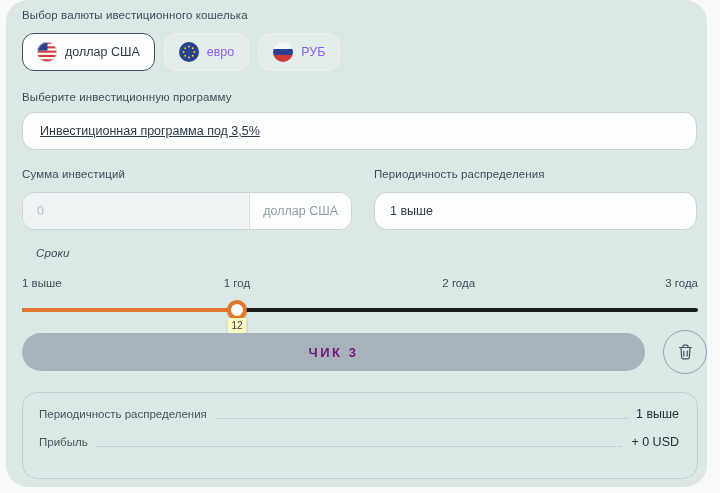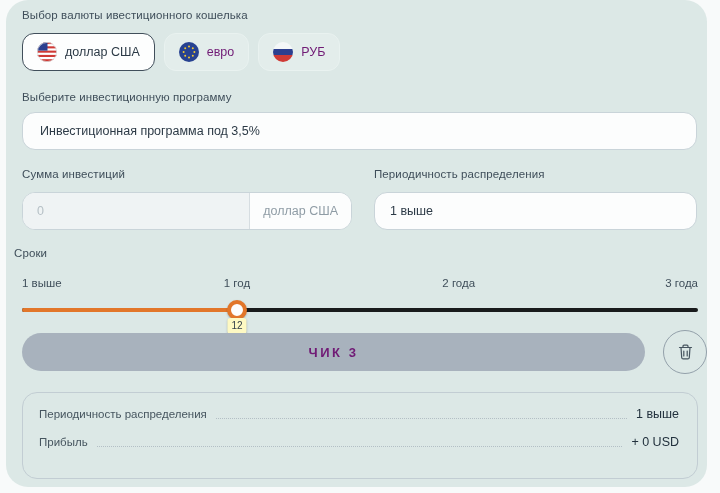--- a/index.html
+++ b/index.html
@@ -14,31 +14,31 @@
     position:absolute; left:6px; top:0; width:701px; height:487px;
     background:#dce8e6; border-radius:22px;
   }
   .lbl {
     position:absolute; font-size:11.5px; color:#3f4e5a; letter-spacing:.1px;
   }
   
   .chips { position:absolute; left:16px; top:33px; display:flex; gap:9px; height:38px; }
   .chip {
     display:flex; align-items:center; gap:8px; height:38px; padding:0 14px;
-    border-radius:12px; font-size:12.5px; color:#701a75; cursor:pointer;
+    border-radius:12px; font-size:12.5px; color:#8b5cf6; cursor:pointer;
     background:#e3edeb; border:1px solid #e9f2f0;
   }
   .chip.selected { background:#fdfefe; border:1.5px solid #414f5b; color:#2c3a46; }
   .flag { width:20px; height:20px; display:block; }
   
   .field {
     position:absolute; background:#fcfdfd; border:1px solid #c9d4d9; border-radius:13px;
     display:flex; align-items:center; font-size:12.5px; color:#2c3a46; overflow:hidden;
   }
-  .field-program { left:16px; top:112px; width:675px; height:38px; padding:8px 17px; }
+  .field-program { left:16px; top:112px; width:675px; height:38px; padding:8px 17px;text-decoration:underline; }
   .field-amount  { left:16px; top:192px; width:330px; height:38px; padding:0; }
   .field-period  { left:368px; top:192px; width:323px; height:38px; padding:0 15px; }
   .amount-input {
     flex:1; height:100%; border:none; outline:none; background:#eff3f4;
     font-family:"Liberation Sans", sans-serif; font-size:12.5px; color:#2c3a46;
     padding:0 14px; min-width:0;
   }
   .amount-input::placeholder { color:#b6c0c6; }
   .suffix {
     height:100%; display:flex; align-items:center; padding:0 13px;
@@ -162,21 +162,21 @@
     <div class="field field-amount">
       <input class="amount-input" type="text" value="" placeholder="0" style="">
       <span class="suffix">доллар США</span>
     </div>
 
     <div class="lbl" style="left:368px; top:168px;">Периодичность распределения</div>
     <div class="field field-period">
       <span>1 выше</span>
     </div>
 
-    <div class="lbl" style="left:8px; top:247px;">Сроки</div>
+    <div class="lbl" style="left:30px; top:247px;font-style:italic;">Сроки</div>
 
     <div class="slider">
       <div class="ticks">
         <span class="tick tick-0">1 выше</span>
         <span class="tick tick-1">1 год</span>
         <span class="tick tick-2">2 года</span>
         <span class="tick tick-3">3 года</span>
       </div>
       <div class="track">
         <div class="track-fill"></div>

